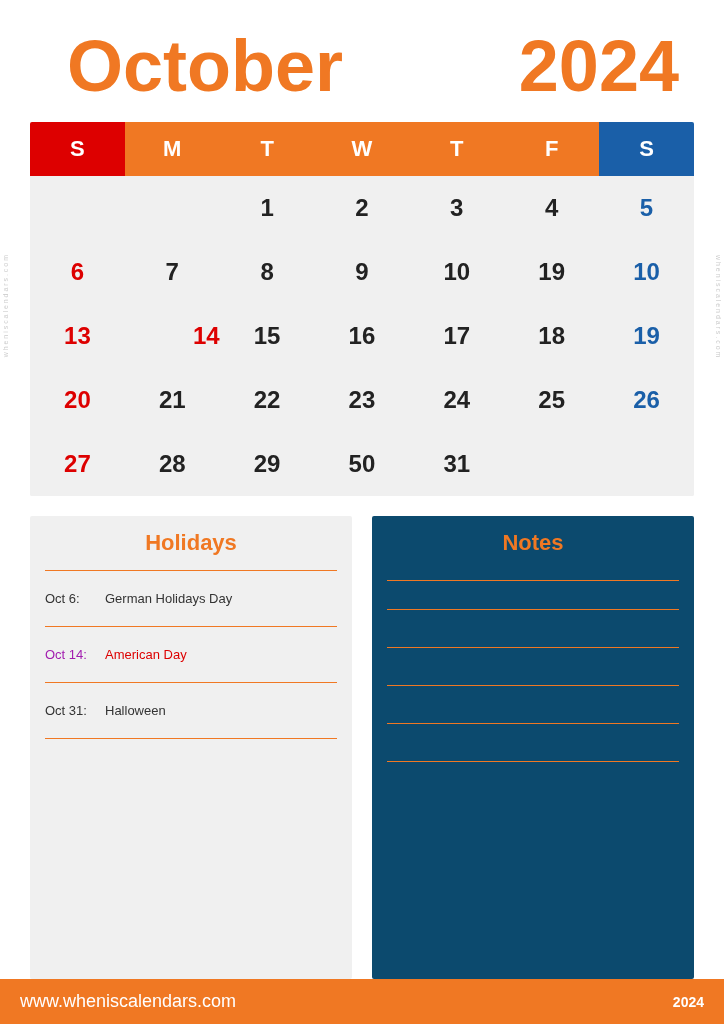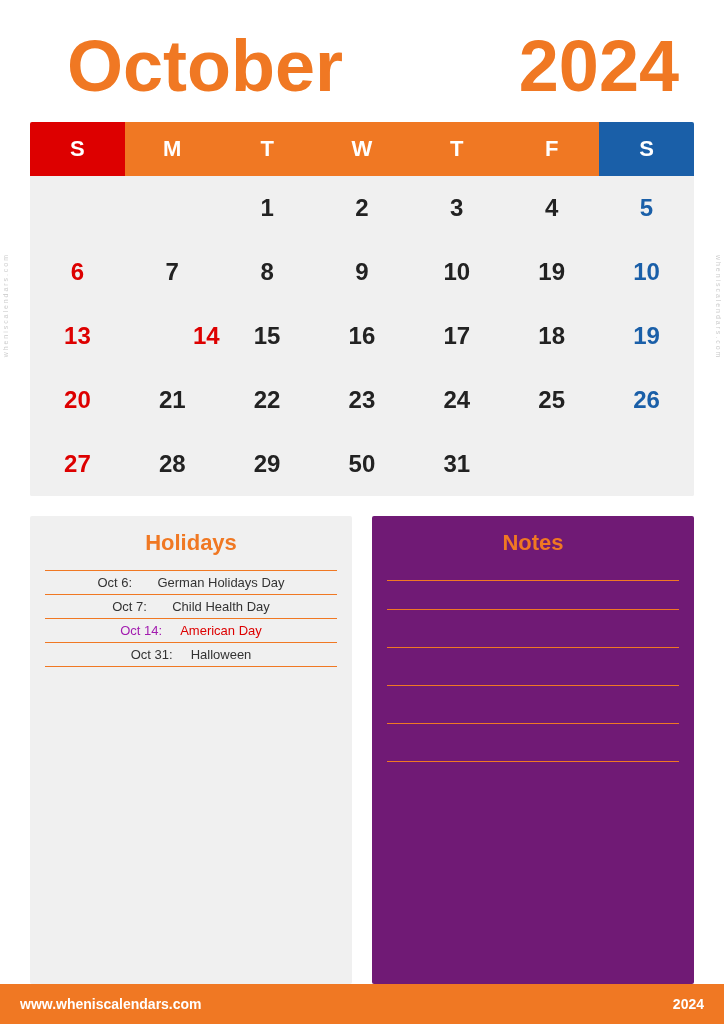--- a/index.html
+++ b/index.html
@@ -142,44 +142,43 @@
 
     .holidays-panel {
       flex: 1;
       background: #f0f0f0;
       border-radius: 2px;
       padding: 0;
     }
 
     .notes-panel {
       flex: 1;
-      background: #701a75;
+      background: #0c4a6e;
       border-radius: 2px;
       padding: 0;
     }
 
     .panel-header {
       text-align: center;
       font-size: 22px;
       font-weight: bold;
       color: #f07823;
       padding: 14px 0;
     }
 
     .holiday-list {
       padding: 0 15px 10px 15px;
     }
 
     .holiday-item {
       display: flex;
       align-items: center;
-      padding: 4px 0;
+      padding: 20px 0;
       border-bottom: 1px solid #f07823;
       font-size: 13px;
-      justify-content: center;
     }
 
     .holiday-item:first-child {
       border-top: 1px solid #f07823;
     }
 
     .holiday-date {
       color: #333333;
       font-weight: normal;
       min-width: 60px;
@@ -219,22 +218,22 @@
       background: #f07823;
       display: flex;
       justify-content: space-between;
       align-items: center;
       padding: 12px 20px;
       margin-top: auto;
     }
 
     .footer-url {
       color: #ffffff;
-      font-size: 14px;
-      font-weight: bold;
+      font-size: 18px;
+      font-weight: normal;
       text-align: center;
     }
 
     .footer-year {
       color: #ffffff;
       font-size: 14px;
       font-weight: bold;
     }
 
     tr.calendar-row td {
@@ -320,24 +319,20 @@
   <div class="bottom-section">
 
     <div class="holidays-panel">
       <div class="panel-header">Holidays</div>
       <div class="holiday-list" id="holiday-list">
       <div class="holiday-item">
             <span class="holiday-date">Oct 6:</span>
             <span class="holiday-name">German Holidays Day</span>
           </div>
           <div class="holiday-item">
-            <span class="holiday-date">Oct 7:</span>
-            <span class="holiday-name">Child Health Day</span>
-          </div>
-          <div class="holiday-item">
             <span class="holiday-date red">Oct 14:</span>
             <span class="holiday-name red">American Day</span>
           </div>
           <div class="holiday-item">
             <span class="holiday-date">Oct 31:</span>
             <span class="holiday-name">Halloween</span>
           </div>
         </div>
     </div>
 

